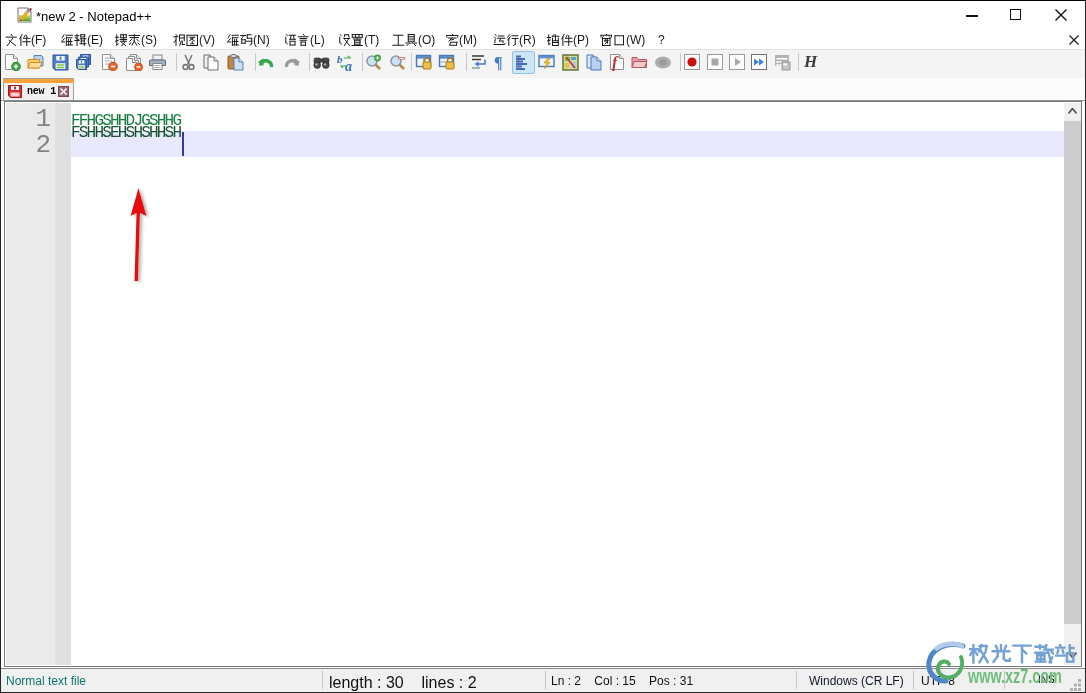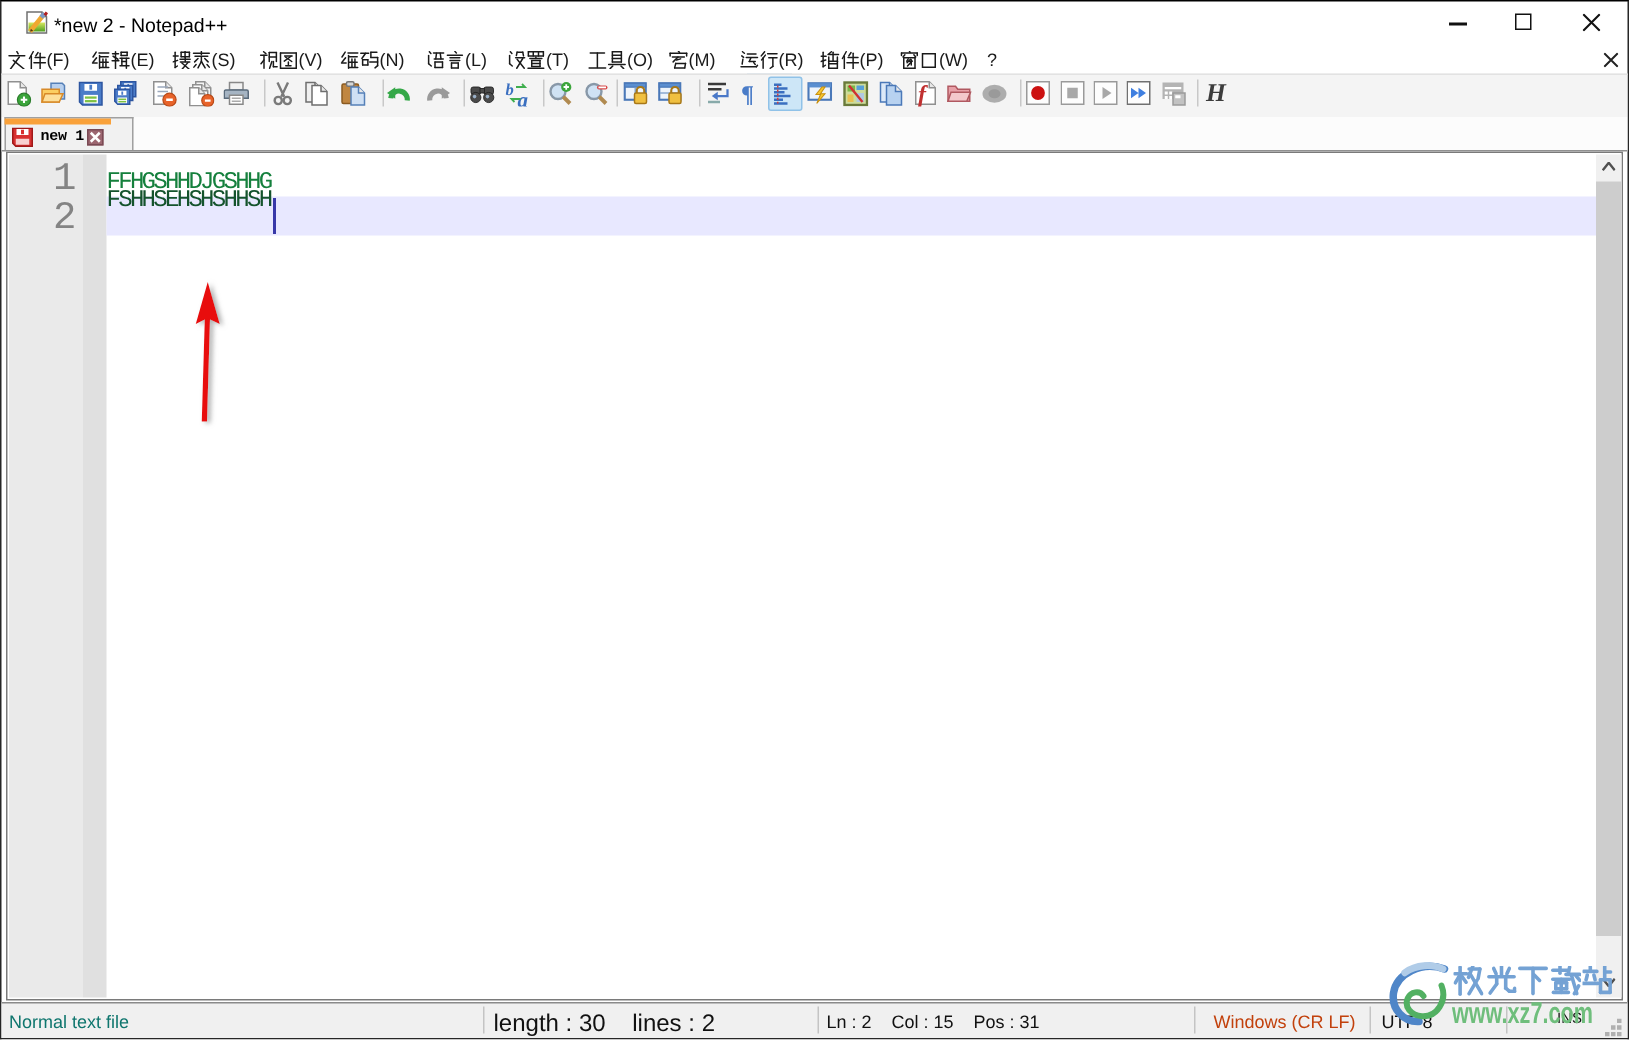--- a/index.html
+++ b/index.html
@@ -595,21 +595,21 @@
       <rect x="5.5" y="7" width="2" height="2"></rect>
       <rect x="2.5" y="10" width="2" height="2"></rect>
       <rect x="5.5" y="10" width="2" height="2"></rect>
     </g>
     <rect x="8" y="8" width="8" height="8" fill="#c2c2c2" stroke="#9a9a9a"></rect>
     <rect x="9.5" y="9.5" width="3.5" height="2" fill="#fff"></rect>
   </svg>
 <div style="position:absolute;left:804px;top:52px;font:bold italic 17px 'Liberation Serif',serif;color:#3c3c3c">H</div>
 
 <div class="abs" style="left:1px;top:78px;width:1084px;height:23px;background:#fcfcfc;border-bottom:1px solid #909090"></div>
-<div class="abs" style="left:3px;top:78px;width:86px;height:22px;background:#f1f1f1;border:1px solid #a0a0a0;border-bottom:none">
+<div class="abs" style="left:3px;top:78px;width:71px;height:22px;background:#f1f1f1;border:1px solid #a0a0a0;border-bottom:none">
   <div class="abs" style="left:-1px;top:0;width:71px;height:4px;background:#f9a13a"></div>
   <svg class="abs" style="left:4px;top:6px" width="14" height="13" viewBox="0 0 14 13">
     <path d="M0.5 0.5 h13 v12 h-11 l-2-2 Z" fill="#d83030" stroke="#a01818"></path>
     <rect x="3" y="1" width="8" height="4" fill="#fff"></rect>
       <rect x="6" y="1.5" width="2" height="3" fill="#d83030"></rect>
     <rect x="2.5" y="7.5" width="9" height="4" fill="#f8d0d0"></rect>
   </svg>
   <div class="abs" style="left:23px;top:7px;font:bold 10px 'Liberation Mono',monospace;color:#000;letter-spacing:-0.2px">new 1</div>
   <div class="abs" style="left:54px;top:7px;width:11px;height:11px;background:#9c6670;border:1px solid #7a4a54">
     <svg width="9" height="9" viewBox="0 0 9 9" style="display:block;margin:0">
@@ -647,21 +647,21 @@
   </svg>
 <div class="abs" style="left:1064px;top:121px;width:17px;height:503px;background:#cdcdcd"></div>
 <svg class="abs" style="left:1068px;top:652px" width="9" height="6" viewBox="0 0 9 6">
     <path d="M0.5 0.5 L4.5 5.5 L8.5 0.5" fill="none" stroke="#505050" stroke-width="1.6"></path>
   </svg>
 
 <div class="abs" style="left:1px;top:668px;width:1084px;height:24px;background:#f0f0f0;border-top:1px solid #8a8a8a"></div>
 <div class="abs" style="left:6px;top:674px;font-size:12px;color:#0f766e">Normal text file</div>
 <div class="abs" style="left:329px;top:674px;font-size:16px;color:#111">length : 30&nbsp;&nbsp;&nbsp;&nbsp;lines : 2</div>
 <div class="abs" style="left:551px;top:674px;font-size:12px;color:#111">Ln : 2&nbsp;&nbsp;&nbsp;&nbsp;Col : 15&nbsp;&nbsp;&nbsp;&nbsp;Pos : 31</div>
-<div class="abs" style="left:809px;top:674px;font-size:12px;color:#c2410c">Windows (CR LF)</div>
+<div class="abs" style="left:809px;top:674px;font-size:12px;color:#0f172a">Windows (CR LF)</div>
 <div class="abs" style="left:921px;top:674px;font-size:12px;color:#111">UTF-8</div>
 <div class="abs" style="left:1038px;top:674px;font-size:10px;color:#111">INS</div>
 <div class="abs" style="left:322px;top:671px;width:1px;height:18px;background:#c4c4c4"></div>
 <div class="abs" style="left:545px;top:671px;width:1px;height:18px;background:#c4c4c4"></div>
 <div class="abs" style="left:796px;top:671px;width:1px;height:18px;background:#c4c4c4"></div>
 <div class="abs" style="left:913px;top:671px;width:1px;height:18px;background:#c4c4c4"></div>
 <div class="abs" style="left:1004px;top:671px;width:1px;height:18px;background:#c4c4c4"></div>
 <svg class="abs" style="left:1070px;top:679px" width="12" height="12" viewBox="0 0 12 12">
     <g fill="#b0b0b0">
       <rect x="8" y="0" width="3" height="3"></rect>

